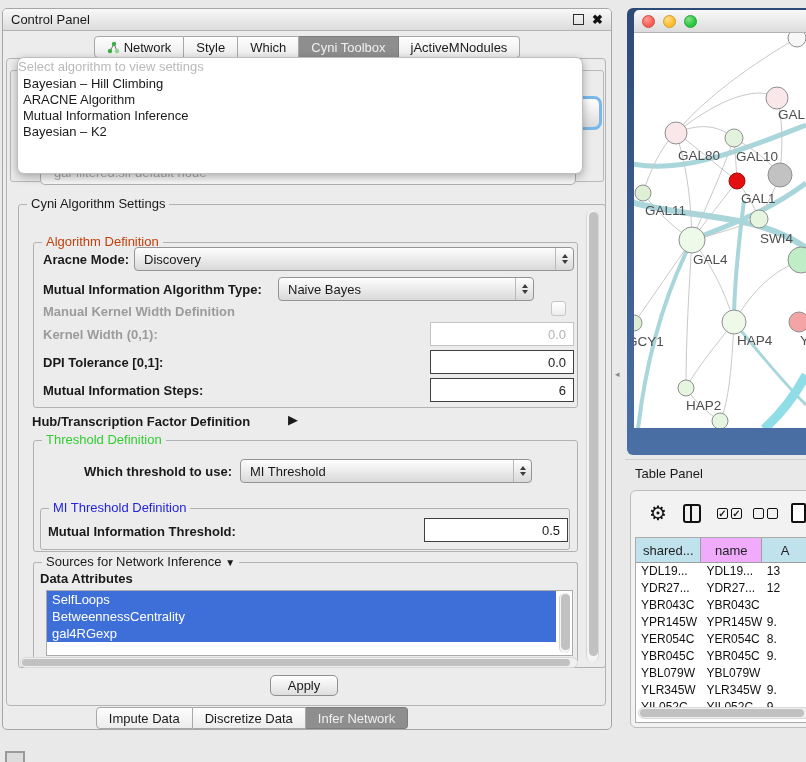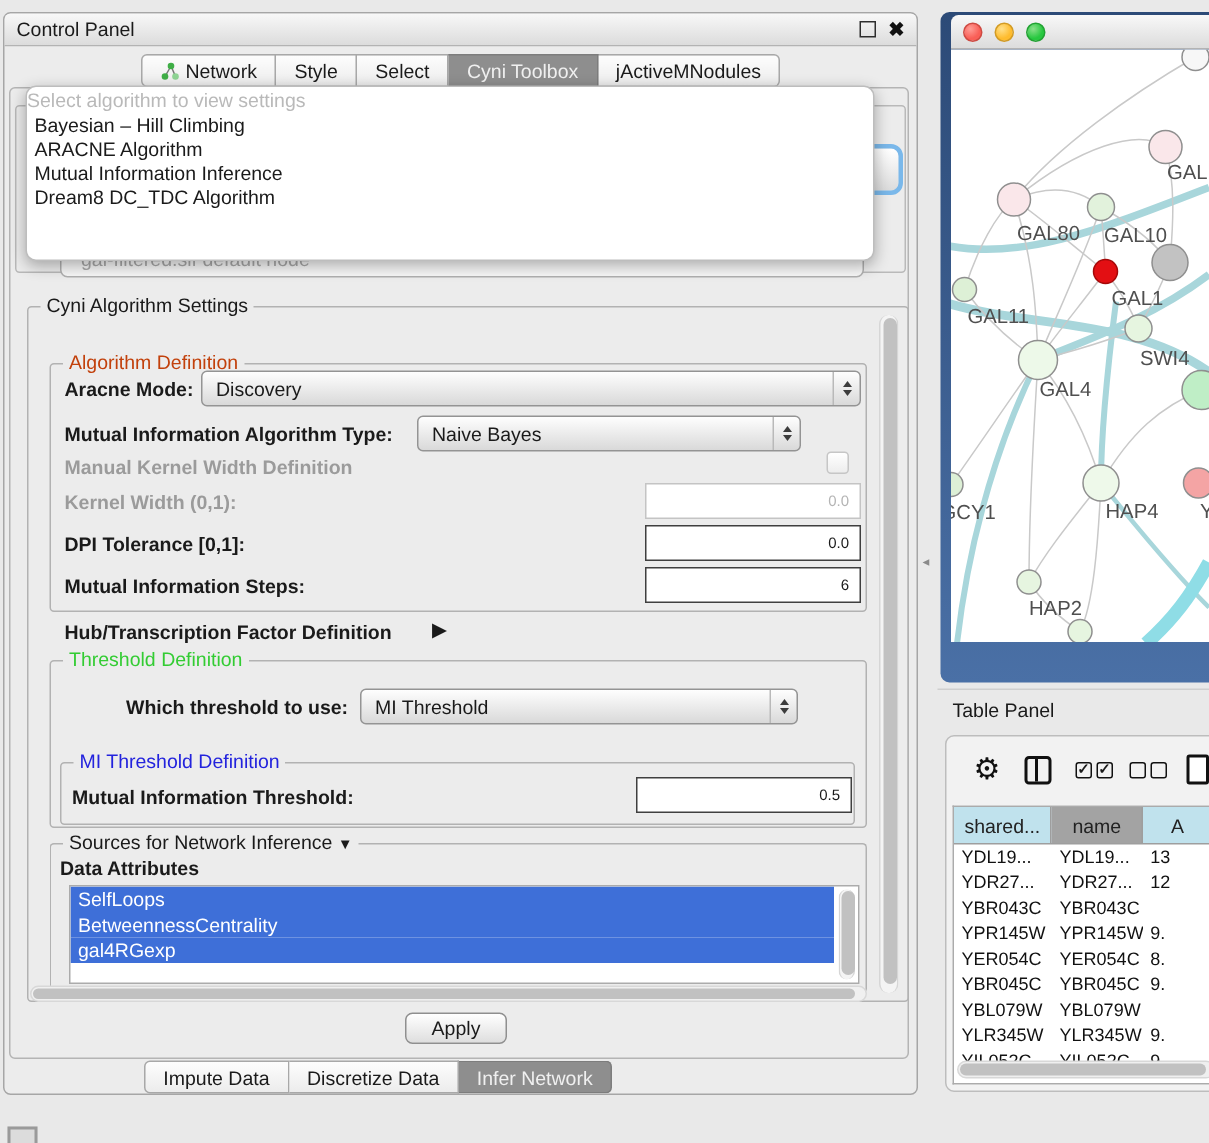--- a/index.html
+++ b/index.html
@@ -14,31 +14,31 @@
 .tab.last{border-radius:0 4px 4px 0}
 .tab.sel{background:#8e8e8e;color:#f0f0f0;border-color:#7d7d7d}
 .gbox{position:absolute;border:1px solid #b2b2b2;border-radius:3px}
 .legend{position:absolute;top:-9px;left:8px;background:#ececec;padding:0 4px;font-size:13px;white-space:nowrap}
 .lbl{position:absolute;font-weight:bold;font-size:13px;white-space:nowrap}
 .lbl.dis{color:#9b9b9b}
 .combo{position:absolute;background:linear-gradient(#fefefe,#d9d9d9);border:1px solid #949494;border-radius:4px;display:flex;align-items:center;padding-left:9px;font-size:13px}
 .combo .arrows{margin-left:auto;width:18px;align-self:stretch;display:flex;flex-direction:column;align-items:center;justify-content:center;gap:2px;border-left:1px solid #b9b9b9}
 .combo .arrows i{width:0;height:0;border-left:3.5px solid transparent;border-right:3.5px solid transparent}
 .up{border-bottom:4px solid #3c3c3c}.dn{border-top:4px solid #3c3c3c}
-.tin{position:absolute;background:#fff;border:1px solid #3f3f3f;font-size:10px;text-align:right;padding:2px 7px;color:#1a1a1a;font-family:"Liberation Sans",sans-serif}
+.tin{position:absolute;background:#fff;border:1px solid #3f3f3f;font-size:13px;text-align:right;padding:2px 7px;color:#1a1a1a;font-family:"Liberation Sans",sans-serif}
 .tin.dis{border-color:#c4c4c4;color:#b4b4b4}
 .sbv{position:absolute;background:#f4f4f4;border-left:1px solid #d6d6d6;border-right:1px solid #d6d6d6;border-radius:6px}
 .sbthumb{position:absolute;background:#c1c1c1;border-radius:6px}
 .ddpop{position:absolute;background:#fff;border:1px solid #bdbdbd;border-radius:7px;box-shadow:0 3px 10px rgba(0,0,0,.3);z-index:30;overflow:hidden}
 .dd-item{height:16px;line-height:16px;padding-left:5px;font-size:13px;white-space:nowrap}
 .dd-item.bold{font-weight:normal}
 .attr-item{height:17px;line-height:17px;padding-left:5px;background:#3e6fd8;color:#fff;font-size:13px;white-space:nowrap}
 .tr{display:flex}
 .td{height:17px;line-height:17px;padding-left:5px;font-size:12px;overflow:hidden;white-space:nowrap;color:#111}
-.th{height:24px;border-right:1px solid #9e9e9e;display:flex;align-items:center;justify-content:center;font-size:13px;background:#a3a3a3;color:#222}
+.th{height:24px;border-right:1px solid #9e9e9e;display:flex;align-items:center;justify-content:center;font-size:13px;background:#f0abfc;color:#222}
 .th.hl{background:#c0e2ed}
 .cbx{width:11px;height:11px;border:1.5px solid #111;border-radius:2px;font-size:10px;line-height:9px;text-align:center;font-weight:bold}
 .btn{position:absolute;background:linear-gradient(#ffffff,#dedede);border:1px solid #8f8f8f;border-radius:5px;font-size:13px;display:flex;align-items:center;justify-content:center}
 .tl{width:13px;height:13px;border-radius:50%;margin-right:8px}
 </style>
 </head>
 <body>
 
 <div class="abs win" style="left:2px;top:8px;width:610px;height:722px">
   <div class="titlebar" style="height:22px">
@@ -58,21 +58,21 @@
         <circle cx="3" cy="10" r="2.2" fill="#3fae46"></circle>
         <circle cx="7" cy="3" r="2.2" fill="#3fae46"></circle>
         <circle cx="10" cy="10" r="2.2" fill="#8fd494"></circle>
       </svg>
     <span>Network</span>
   </div>
   <div class="tab">
       <span>Style</span>
     </div>
   <div class="tab">
-      <span>Select</span>
+      <span>Which</span>
     </div>
   <div class="tab sel">
       <span>Cyni Toolbox</span>
     </div>
   <div class="tab last">
       <span>jActiveMNodules</span>
     </div>
 </div>
 
 <div class="abs" style="left:6px;top:58px;width:600px;height:648px;background:#ececec;border:1px solid #b4b4b4;border-radius:4px"></div>
@@ -80,21 +80,21 @@
 <div class="abs" style="left:10px;top:70px;width:594px;height:112px;border:1px solid #b9b9b9;border-radius:3px;z-index:1"></div>
 <div class="abs" style="left:566px;top:96px;width:36px;height:34px;border:3px solid #7ab8ea;border-radius:8px;background:linear-gradient(#fff,#dcdcdc);z-index:2"></div>
 <div class="abs" style="left:40px;top:160px;width:536px;height:25px;border:1px solid #b0b0b0;border-radius:5px;background:#f7f7f7;color:#a9a9a9;line-height:23px;padding-left:13px;z-index:2;white-space:nowrap;overflow:hidden"><span>gal-filtered.sif default node</span></div>
 
 <div class="ddpop" style="left:17px;top:57px;width:566px;height:117px">
   <div style="height:18px;line-height:18px;text-align:left;color:#b9b9b9;font-size:13px">Select algorithm to view settings</div>
   <div id="algo-items">
       <div class="dd-item">Bayesian – Hill Climbing</div>
       <div class="dd-item bold">ARACNE Algorithm</div>
       <div class="dd-item">Mutual Information Inference</div>
-      <div class="dd-item">Dream8 DC_TDC Algorithm</div>
+      <div class="dd-item">Bayesian – K2</div>
     </div>
 </div>
 
 <div class="gbox" style="left:18px;top:204px;width:588px;height:464px;z-index:3">
   <span class="legend">Cyni Algorithm Settings</span>
 </div>
 
 <div class="gbox" style="left:33px;top:242px;width:545px;height:166px;z-index:4">
   <span class="legend" style="color:#c2410c">Algorithm Definition</span>
 </div>
@@ -116,21 +116,21 @@
 </div>
 <span class="lbl dis" style="left:43px;top:304px;z-index:5">Manual Kernel Width Definition</span>
 <div class="abs" style="left:551px;top:301px;width:15px;height:15px;border:1px solid #c6c6c6;border-radius:3px;background:linear-gradient(#fff,#ededed);z-index:5"></div>
 <span class="lbl dis" style="left:43px;top:327px;z-index:5">Kernel Width (0,1):</span>
 <input class="tin dis" style="left: 430px; top: 322px; width: 144px; height: 24px; z-index: 5;" readonly="" value="0.0">
 <span class="lbl" style="left:43px;top:355px;z-index:5">DPI Tolerance [0,1]:</span>
 <input class="tin" style="left: 430px; top: 350px; width: 144px; height: 24px; z-index: 5;" value="0.0">
 <span class="lbl" style="left:43px;top:383px;z-index:5">Mutual Information Steps:</span>
 <input class="tin" style="left: 430px; top: 378px; width: 144px; height: 24px; z-index: 5;" value="6">
 
-<span class="lbl" style="left:43px;top:414px;z-index:4;font-weight:bold">Hub/Transcription Factor Definition</span>
+<span class="lbl" style="left:32px;top:414px;z-index:4;font-weight:bold">Hub/Transcription Factor Definition</span>
 <span class="abs" style="left:288px;top:412px;font-size:13px;z-index:4">▶</span>
 
 <div class="gbox" style="left:33px;top:440px;width:545px;height:112px;z-index:4">
   <span class="legend" style="color:#33cc33">Threshold Definition</span>
 </div>
 <span class="lbl" style="left:84px;top:464px;z-index:5">Which threshold to use:</span>
 <div class="combo" style="left:240px;top:459px;width:292px;height:24px;z-index:5">
   <span>MI Threshold</span>
   <span class="arrows">
       <i class="up"></i>

